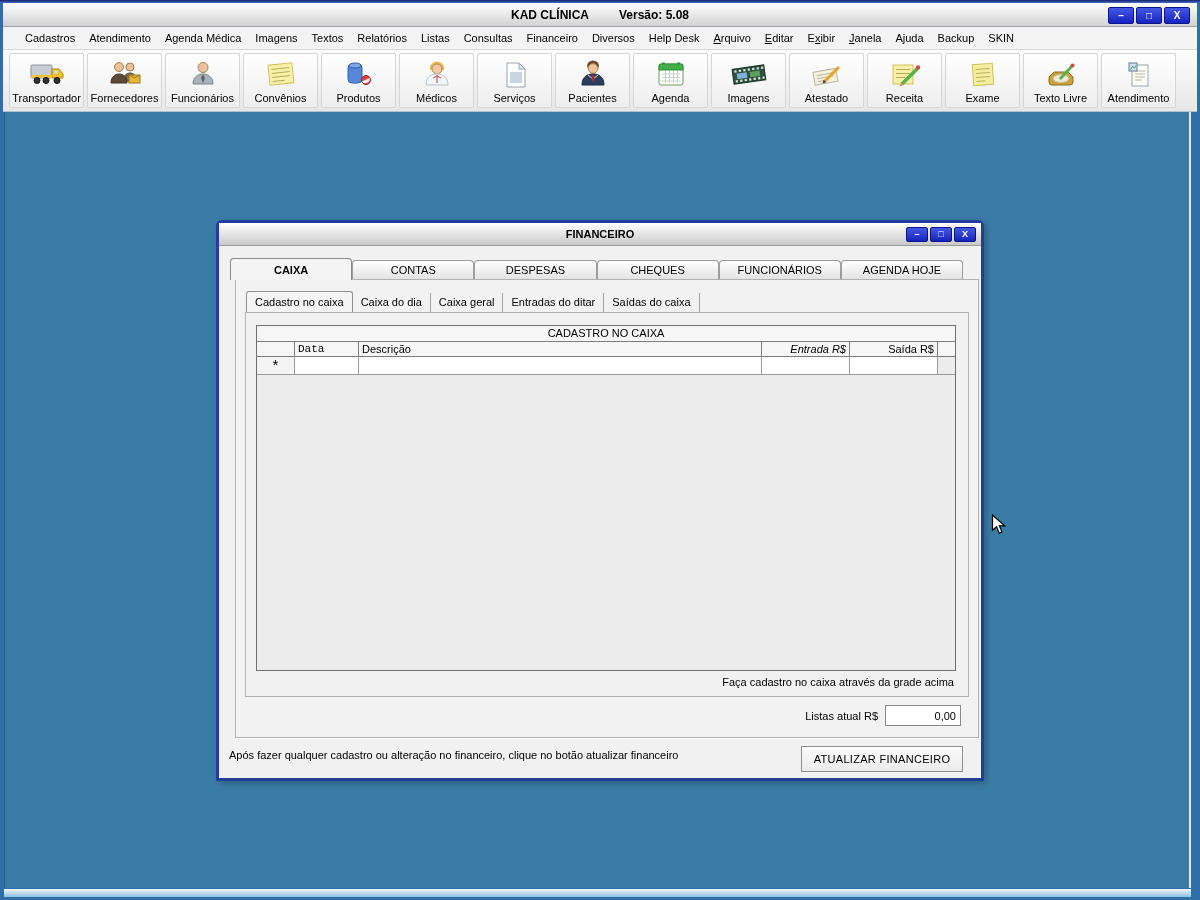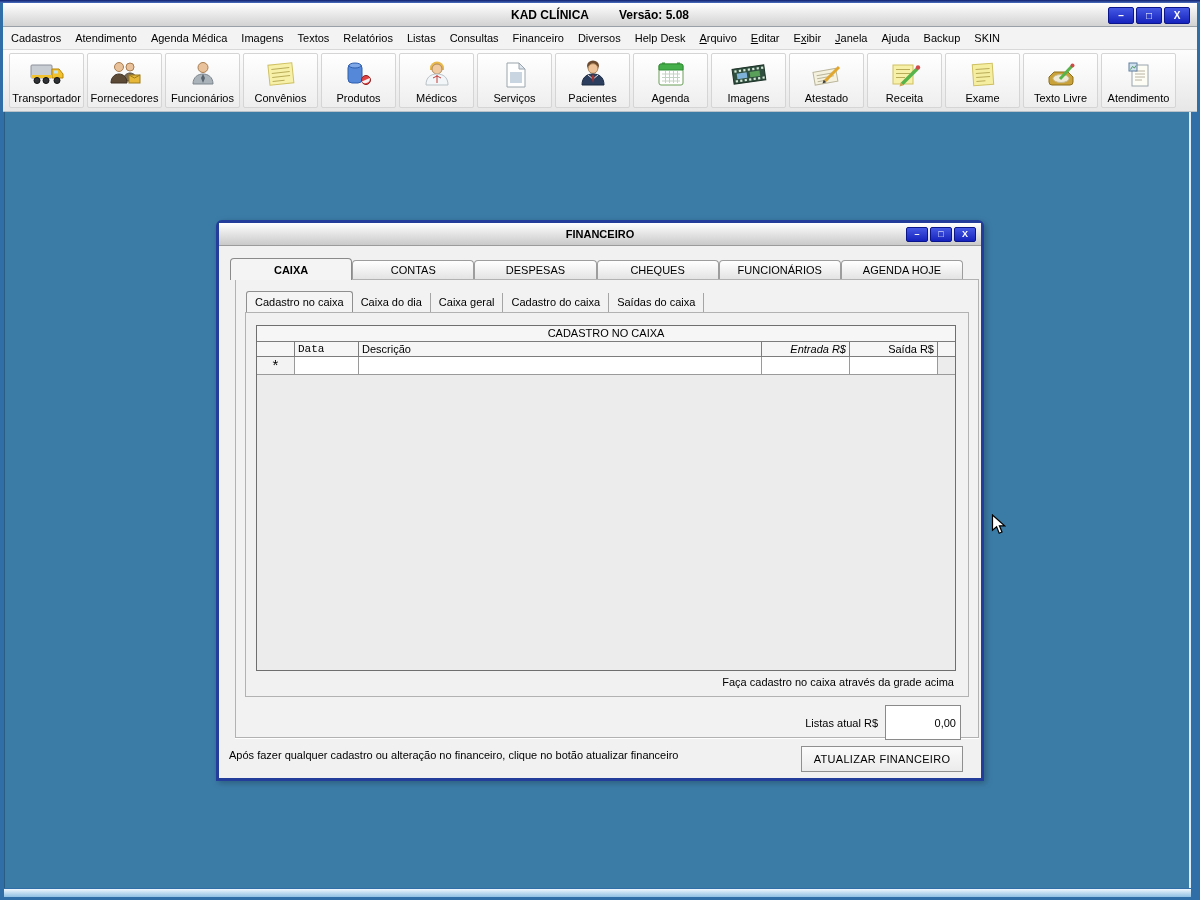--- a/index.html
+++ b/index.html
@@ -15,21 +15,21 @@
               background:linear-gradient(#ffffff,#d2d2d2); border-bottom:1px solid #9aa0a8;
               display:flex; align-items:center; justify-content:center; }
   .title-text { display:flex; gap:30px; font-size:12px; font-weight:bold; }
   .win-controls { position:absolute; right:7px; top:4px; display:flex; gap:2px; }
   .ctrl-btn { width:26px; height:17px; display:flex; align-items:center; justify-content:center;
               background:linear-gradient(#4458e4,#1623bd); border:1px solid #0a158c; border-radius:2px;
               color:#fff; font-weight:bold; font-size:10px; line-height:1; cursor:default; }
   .ctrl-btn.small { width:22px; height:15px; font-size:9px; }
 
   .menubar { position:absolute; left:3px; right:3px; top:27px; height:23px; background:#f3f3f3;
-             border-bottom:1px solid #d8d8d8; display:flex; align-items:center; padding-left:1px; }
+             border-bottom:1px solid #d8d8d8; display:flex; align-items:center; padding-left:15px; }
   .menu-item { padding:0 7px; white-space:nowrap; }
   .menu-item u { text-decoration:underline; }
 
   .toolbar { position:absolute; left:3px; right:3px; top:50px; height:62px;
              background:linear-gradient(#fdfdfd,#e7e7e7); border-bottom:1px solid #b9c2c9;
              display:flex; align-items:flex-start; padding:3px 0 0 6px; gap:3px; }
   .tb-btn { width:75px; height:55px; display:flex; flex-direction:column; align-items:center;
             justify-content:flex-end; background:linear-gradient(#ffffff,#eeeeee);
             border:1px solid #d5d5d5; border-radius:2px; padding-bottom:3px; }
   .tb-icon { height:34px; display:flex; align-items:center; justify-content:center; }
@@ -78,21 +78,21 @@
   .gh-cell.num { text-align:right; }
   .gh-filler { flex:1; border-right:none; }
   .grid-row { display:flex; height:18px; border-bottom:1px solid #9a9a9a; }
   .gr-cell { border-right:1px solid #9a9a9a; background:#ffffff; }
   .gr-selector { background:#f3f3f3; text-align:center; font-size:15px; line-height:16px; }
   .gr-filler { flex:1; background:#ececec; border-right:none; }
 
   .grid-hint { position:absolute; right:14px; top:363px; }
 
   .saldo-row { position:absolute; right:17px; top:425px; display:flex; align-items:center; gap:7px; }
-  .saldo-input { width:76px; height:35px; border:1px solid #8a8a8a; background:#fff;
+  .saldo-input { width:76px; height:21px; border:1px solid #8a8a8a; background:#fff;
                  text-align:right; padding:0 4px; font-family:"Liberation Sans",sans-serif; font-size:11px; }
 
   .footer-note { position:absolute; left:10px; top:503px; }
   .update-btn { position:absolute; right:18px; top:500px; width:162px; height:26px;
                 background:linear-gradient(#fbfbfb,#ebebeb); border:1px solid #8f8f8f;
                 font-family:"Liberation Sans",sans-serif; font-size:11px; letter-spacing:.3px;
                 display:flex; align-items:center; justify-content:center; }
 
   .cursor { position:absolute; left:991px; top:514px; z-index:50; }
 </style>
@@ -346,21 +346,21 @@
           <div class="tab">CHEQUES</div>
           <div class="tab">FUNCIONÁRIOS</div>
           <div class="tab">AGENDA HOJE</div>
         </div>
 
       <div class="tab-page">
         <div class="subtabs" id="subtabs">
             <div class="subtab active">Cadastro no caixa</div>
             <div class="subtab">Caixa do dia</div>
             <div class="subtab">Caixa geral</div>
-            <div class="subtab">Cadastro do caixa</div>
+            <div class="subtab">Entradas do ditar</div>
             <div class="subtab">Saídas do caixa</div>
           </div>
 
         <div class="sub-page">
           <div class="grid">
             <div class="grid-title">CADASTRO NO CAIXA</div>
             <div class="grid-header" id="grid-header">
                 <div class="gh-cell" style="width: 38px;"></div>
                 <div class="gh-cell" style="width: 64px; font-family: Liberation Mono, monospace;">Data</div>
                 <div class="gh-cell" style="width: 403px;">Descrição</div>

